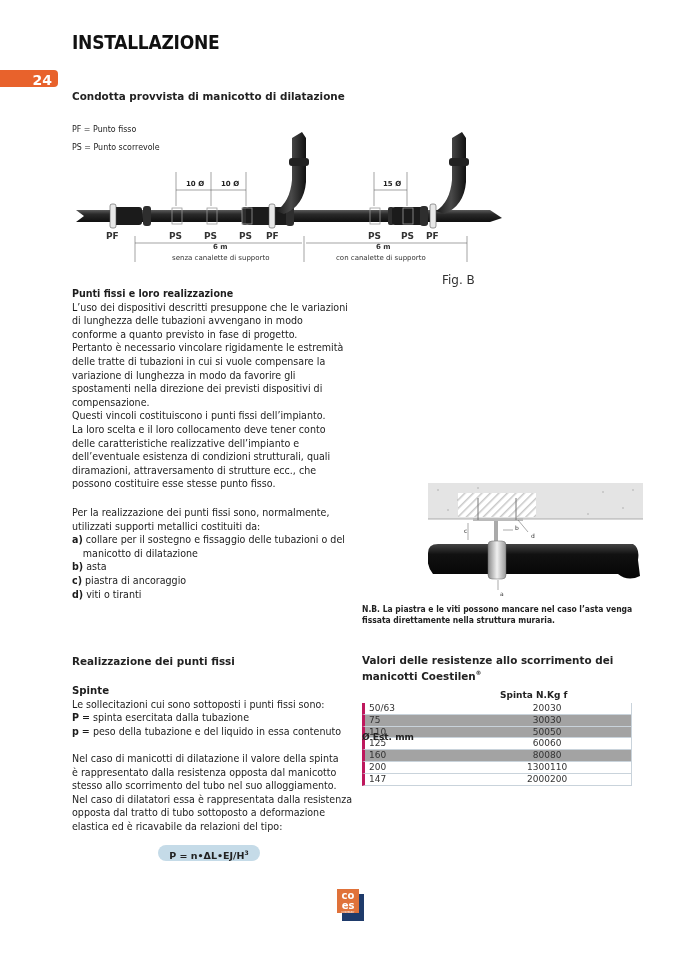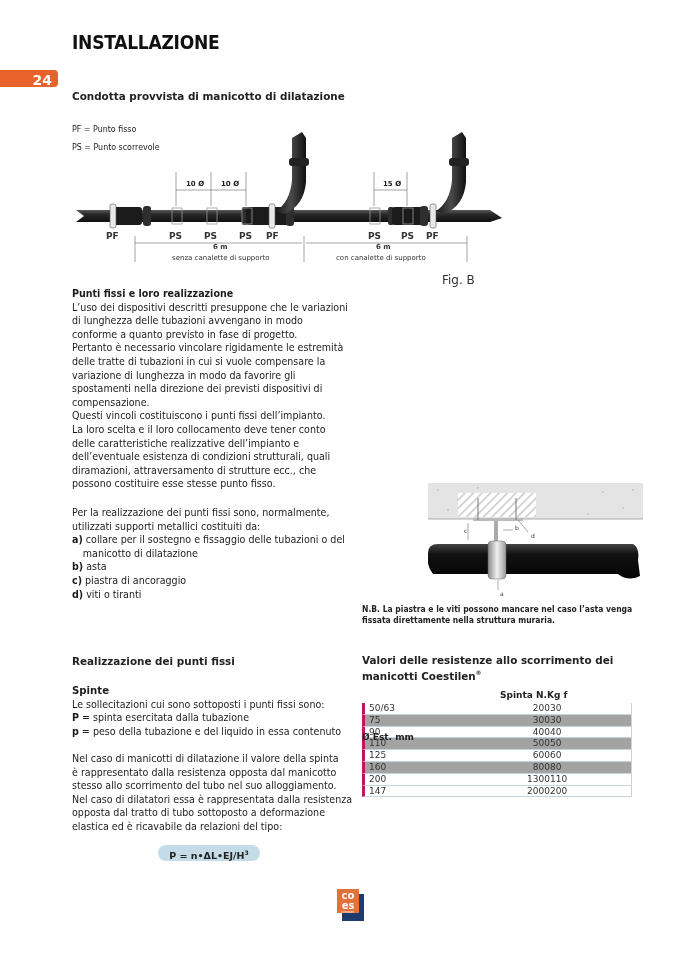--- a/index.html
+++ b/index.html
@@ -246,25 +246,20 @@
   <div class="tbl-row">
       <div class="c1">50/63</div>
       <div class="c2">200</div>
       <div class="c3">30</div>
     </div>
   <div class="tbl-row alt">
       <div class="c1">75</div>
       <div class="c2">300</div>
       <div class="c3">30</div>
     </div>
-  <div class="tbl-row">
-      <div class="c1">90</div>
-      <div class="c2">400</div>
-      <div class="c3">40</div>
-    </div>
   <div class="tbl-row alt">
       <div class="c1">110</div>
       <div class="c2">500</div>
       <div class="c3">50</div>
     </div>
   <div class="tbl-row">
       <div class="c1">125</div>
       <div class="c2">600</div>
       <div class="c3">60</div>
     </div>

